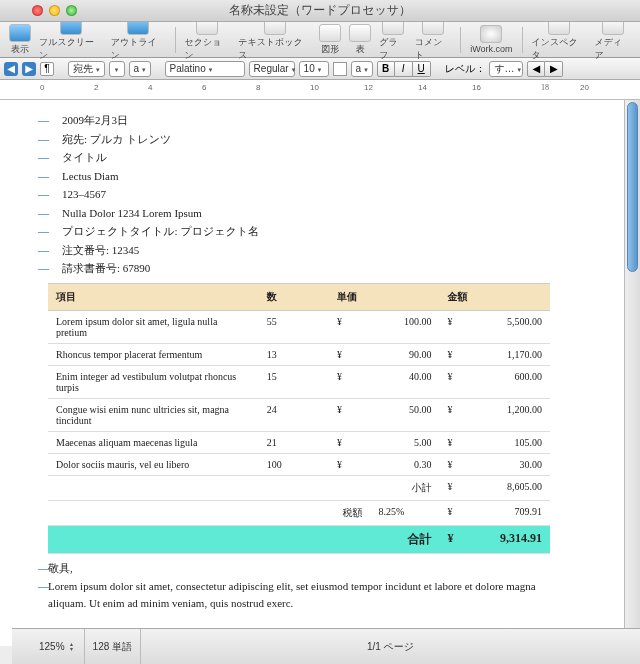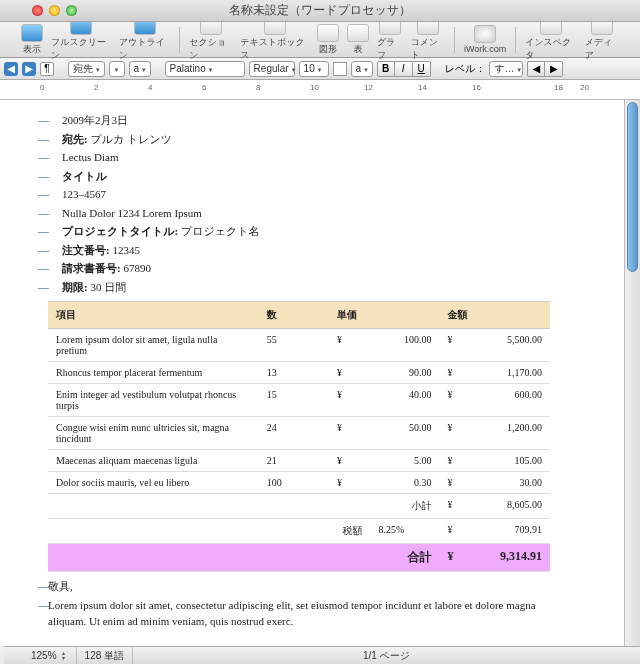--- a/index.html
+++ b/index.html
@@ -4,21 +4,21 @@
 <style>
 * { box-sizing: border-box; margin: 0; padding: 0; }
 body { font-family: "Lucida Grande", sans-serif; font-size: 11px; background: #ededed; width: 640px; height: 664px; overflow: hidden; position: relative; }
 .titlebar { height: 22px; background: linear-gradient(#e8e8e8,#d0d0d0); display: flex; align-items: center; border-bottom: 1px solid #aaa; position: relative; padding-left: 24px; }
 .traffic { display: flex; gap: 6px; margin-left: 8px; }
 .dot { width: 11px; height: 11px; border-radius: 50%; border: 1px solid rgba(0,0,0,.2); }
 .dot.red { background: radial-gradient(#ff8a80,#e33); }
 .dot.yel { background: radial-gradient(#ffe082,#fb0); }
 .dot.grn { background: radial-gradient(#aef0a0,#3b3); }
 .title { position: absolute; left:0; right:0; text-align:center; color:#444; font-size:12px; }
-.toolbar { height: 36px; background: linear-gradient(#f3f3f3,#dcdcdc); border-bottom:1px solid #999; display:flex; align-items:center; padding:0 18px; gap:2px; font-size:9px; color:#444; }
+.toolbar { height: 36px; background: linear-gradient(#f3f3f3,#dcdcdc); border-bottom:1px solid #999; display:flex; align-items:center; padding:0 6px; gap:2px; font-size:9px; color:#444; }
 .tbitem { display:flex; flex-direction:column; align-items:center; gap:1px; padding:0 3px; cursor:default; }
 .tbicon { width:22px; height:18px; border:1px solid #bbb; border-radius:3px; background:linear-gradient(#fff,#ddd); }
 .tbicon.blue { background: linear-gradient(#8fd0ff,#3a8ed0); }
 .tbicon.cloud { background: radial-gradient(#fff,#ccc); }
 .tbsep { width:1px; height:26px; background:#bbb; margin:0 4px; }
 .fmtbar { height: 22px; background: linear-gradient(#f8f8f8,#e0e0e0); border-bottom:1px solid #aaa; display:flex; align-items:center; padding:0 4px; gap:4px; font-size:10px; }
 .sel { background:#fff; border:1px solid #999; border-radius:3px; height:16px; padding:0 4px; display:inline-flex; align-items:center; gap:3px; color:#333; }
 .blueq { width:14px; height:14px; background:#3b7fc4; color:#fff; border-radius:3px; display:inline-flex; align-items:center; justify-content:center; font-size:10px; }
 .pilcrow { width:14px;height:14px; border:1px solid #999; border-radius:2px; display:inline-flex; align-items:center; justify-content:center; background:#fff; }
 .swatch { width:14px; height:14px; border:1px solid #999; background:#fff; }
@@ -27,35 +27,35 @@
 .colgrp .btn { border-radius:0; }
 .colgrp .btn:first-child { border-radius:2px 0 0 2px; }
 .colgrp .btn:last-child { border-radius:0 2px 2px 0; border-left:0; }
 .colgrp .btn + .btn { border-left:0; }
 .ruler { height: 20px; background:#fff; border-bottom:1px solid #bbb; position:relative; font-size:8px; color:#666; overflow:hidden; }
 .ruler .marks { position:absolute; left:40px; right:20px; top:0; bottom:0; }
 .ticklabel { position:absolute; top:3px; }
 .canvas { position:absolute; top:100px; left:0; right:16px; bottom:18px; background:#fff; overflow:auto; }
 .scrollbar-v { position:absolute; top:100px; right:0; width:16px; bottom:18px; background:linear-gradient(90deg,#eee,#ddd); border-left:1px solid #bbb; }
 .thumb { position:absolute; top:2px; left:2px; right:2px; height:170px; background:linear-gradient(90deg,#8ec2ec,#5a95cf); border:1px solid #5a84b0; border-radius:7px; }
-.statusbar { position:absolute; bottom:0; left:4px; right:0; height:18px; background:linear-gradient(#f2f2f2,#dcdcdc); border-top:1px solid #aaa; display:flex; align-items:center; font-size:10px; color:#333;padding-left:19px; }
+.statusbar { position:absolute; bottom:0; left:12px; right:0; height:36px; background:linear-gradient(#f2f2f2,#dcdcdc); border-top:1px solid #aaa; display:flex; align-items:center; font-size:10px; color:#333;padding-left:19px; }
 .statusbar .cell { padding:0 8px; border-right:1px solid #bbb; height:100%; display:flex; align-items:center; gap:3px; }
 .stepper { display:inline-flex; flex-direction:column; }
 .stepper div { width:8px;height:5px;font-size:6px;line-height:5px;text-align:center;color:#555; }
 .page { padding: 10px 30px 10px 48px; font-family: "Palatino", "Times New Roman", serif; font-size:11px; color:#222; width:580px; }
 .line { position:relative; margin:2px 0; padding-left:14px; line-height:1.5; }
 .line::before { content:"—"; position:absolute; left:-10px; color:#4a85c5; font-weight:bold; }
-.b { font-weight:bold; }
+.b { font-weight:normal; }
 .invtbl { width: 100%; border-collapse: collapse; margin:6px 0; font-size:10px; }
 .invtbl th { background:#f5e3be; padding:6px 8px; text-align:left; font-weight:bold; border-top:1px solid #ccc; border-bottom:1px solid #ccc; }
 .invtbl td { padding:5px 8px; border-bottom:1px solid #ddd; vertical-align:top; }
 .num { text-align:right; }
 .cur { width:14px; text-align:left; }
 .subrow td { border-bottom:1px solid #ddd; }
-.totalrow td { background:#f0abfc; font-weight:bold; font-size:12px; }
+.totalrow td { background:#5eead4; font-weight:bold; font-size:12px; }
 .rt { text-align:right; }
 .chev::after { content:"▾"; font-size:7px; color:#555; }
 </style>
 </head>
 <body>
 
 <div class="titlebar">
   <div class="traffic">
     <div class="dot red"></div>
     <div class="dot yel"></div>
@@ -179,37 +179,36 @@
   <div class="marks" id="ruler-marks">
       <div class="ticklabel" style="left: 0px;">0</div>
       <div class="ticklabel" style="left: 54px;">2</div>
       <div class="ticklabel" style="left: 108px;">4</div>
       <div class="ticklabel" style="left: 162px;">6</div>
       <div class="ticklabel" style="left: 216px;">8</div>
       <div class="ticklabel" style="left: 270px;">10</div>
       <div class="ticklabel" style="left: 324px;">12</div>
       <div class="ticklabel" style="left: 378px;">14</div>
       <div class="ticklabel" style="left: 432px;">16</div>
-      <div class="ticklabel" style="left: 514px;">18</div>
+      <div class="ticklabel" style="left: 501px; font-family: Liberation Serif, serif;">18</div>
       <div class="ticklabel" style="left: 540px;">20</div>
     </div>
 </div>
 
 <div class="canvas">
   <div class="page">
     <div class="line">2009年2月3日</div>
     <div class="line"><span class="b">宛先:</span> <span>プルカ トレンツ</span></div>
+    <div class="line b">タイトル</div>
     <div class="line">Lectus Diam</div>
-    <div class="line b">タイトル</div>
     <div class="line">123–4567</div>
     <div class="line">Nulla Dolor 1234 Lorem Ipsum</div>
     <div class="line"><span class="b">プロジェクトタイトル:</span> <span>プロジェクト名</span></div>
     <div class="line"><span class="b">注文番号:</span> <span>12345</span></div>
     <div class="line"><span class="b">請求書番号:</span> <span>67890</span></div>
-    <div class="line"><span class="b">期限:</span> <span>30 日間</span></div>
 
     <table class="invtbl">
       <thead>
           <tr>
         <th style="width:42%">項目</th>
         <th style="width:14%">数</th>
         <th colspan="2" style="width:22%">単価</th>
         <th colspan="2" style="width:22%">金額</th>
       </tr>
         </thead>

